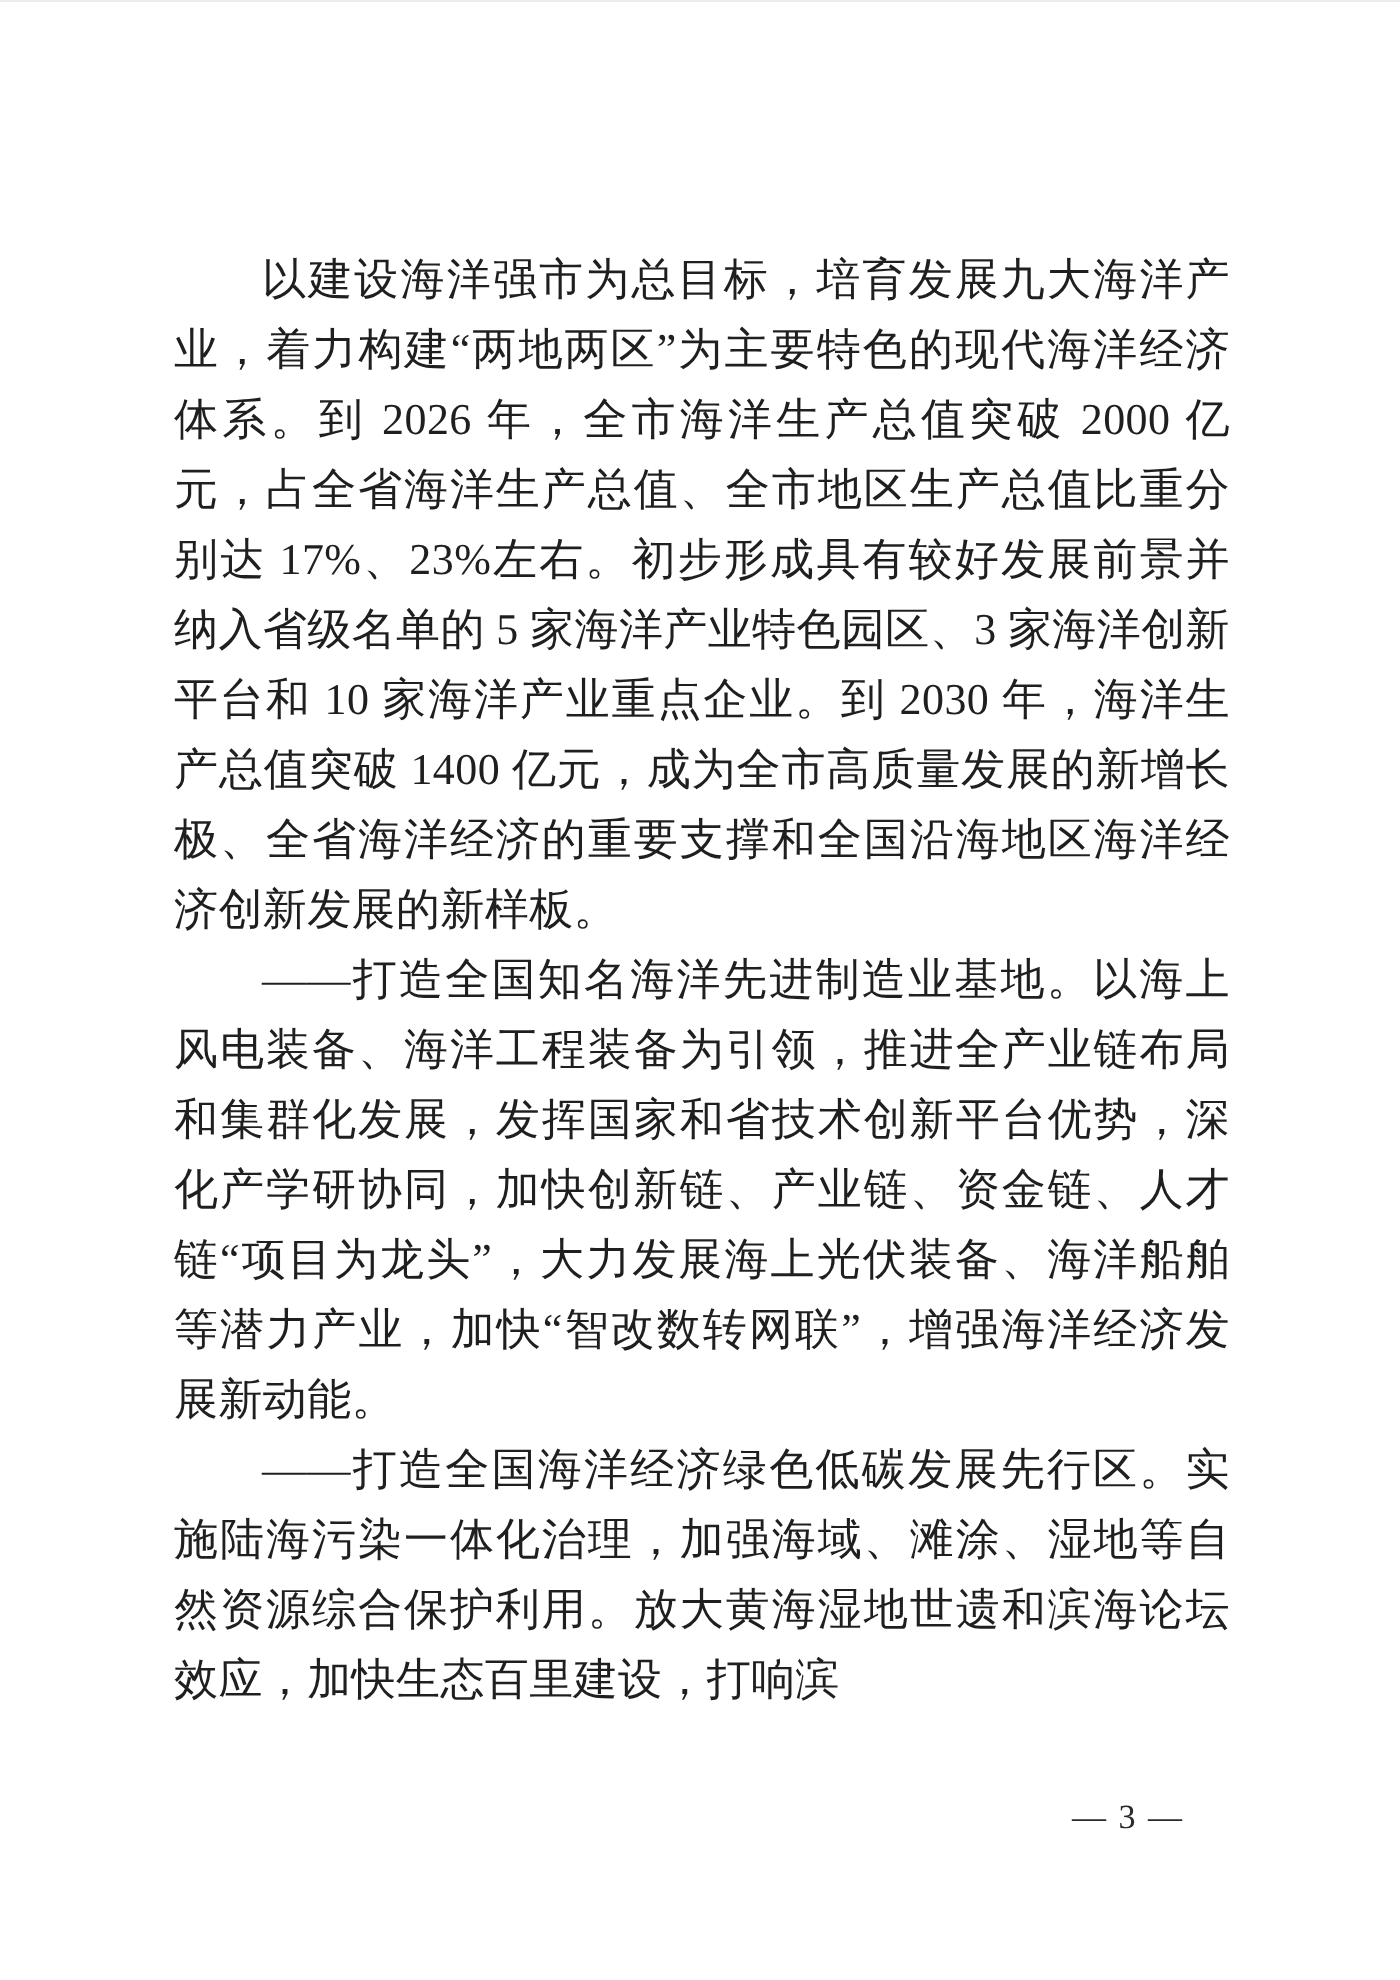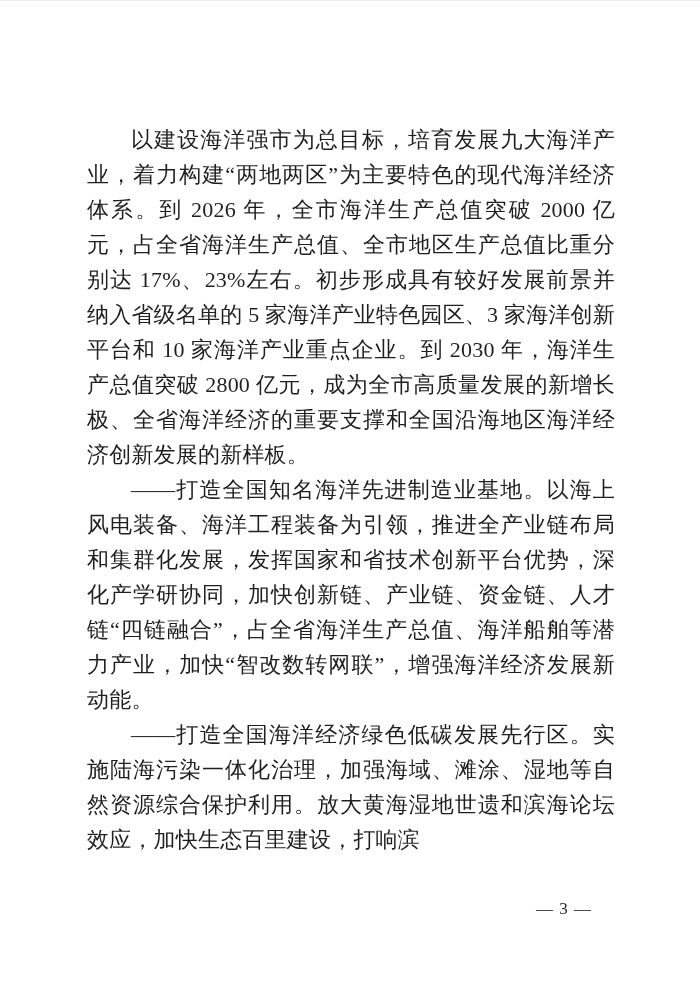--- a/index.html
+++ b/index.html
@@ -43,18 +43,18 @@
     color: #2a2a2a;
     letter-spacing: 1px;
     white-space: nowrap;
   }
 </style>
 </head>
 <body>
 
 <div class="page">
   <div class="body-text">
-    <p class="para">以建设海洋强市为总目标，培育发展九大海洋产业，着力构建“两地两区”为主要特色的现代海洋经济体系。到 2026 年，全市海洋生产总值突破 2000 亿元，占全省海洋生产总值、全市地区生产总值比重分别达 17%、23%左右。初步形成具有较好发展前景并纳入省级名单的 5 家海洋产业特色园区、3 家海洋创新平台和 10 家海洋产业重点企业。到 2030 年，海洋生产总值突破 2800 亿元，成为全市高质量发展的新增长极、全省海洋经济的重要支撑和全国沿海地区海洋经济创新发展的新样板。</p>
-    <p class="para">——打造全国知名海洋先进制造业基地。以海上风电装备、海洋工程装备为引领，推进全产业链布局和集群化发展，发挥国家和省技术创新平台优势，深化产学研协同，加快创新链、产业链、资金链、人才链“四链融合”，占全省海洋生产总值、海洋船舶等潜力产业，加快“智改数转网联”，增强海洋经济发展新动能。</p>
+    <p class="para">以建设海洋强市为总目标，培育发展九大海洋产业，着力构建“两地两区”为主要特色的现代海洋经济体系。到 2026 年，全市海洋生产总值突破 2000 亿元，占全省海洋生产总值、全市地区生产总值比重分别达 17%、23%左右。初步形成具有较好发展前景并纳入省级名单的 5 家海洋产业特色园区、3 家海洋创新平台和 10 家海洋产业重点企业。到 2030 年，海洋生产总值突破 1400 亿元，成为全市高质量发展的新增长极、全省海洋经济的重要支撑和全国沿海地区海洋经济创新发展的新样板。</p>
+    <p class="para">——打造全国知名海洋先进制造业基地。以海上风电装备、海洋工程装备为引领，推进全产业链布局和集群化发展，发挥国家和省技术创新平台优势，深化产学研协同，加快创新链、产业链、资金链、人才链“项目为龙头”，大力发展海上光伏装备、海洋船舶等潜力产业，加快“智改数转网联”，增强海洋经济发展新动能。</p>
     <p class="para">——打造全国海洋经济绿色低碳发展先行区。实施陆海污染一体化治理，加强海域、滩涂、湿地等自然资源综合保护利用。放大黄海湿地世遗和滨海论坛效应，加快生态百里建设，打响滨</p>
   </div>
   <div class="page-number">— 3 —</div>
 </div>
 
 </body></html>

